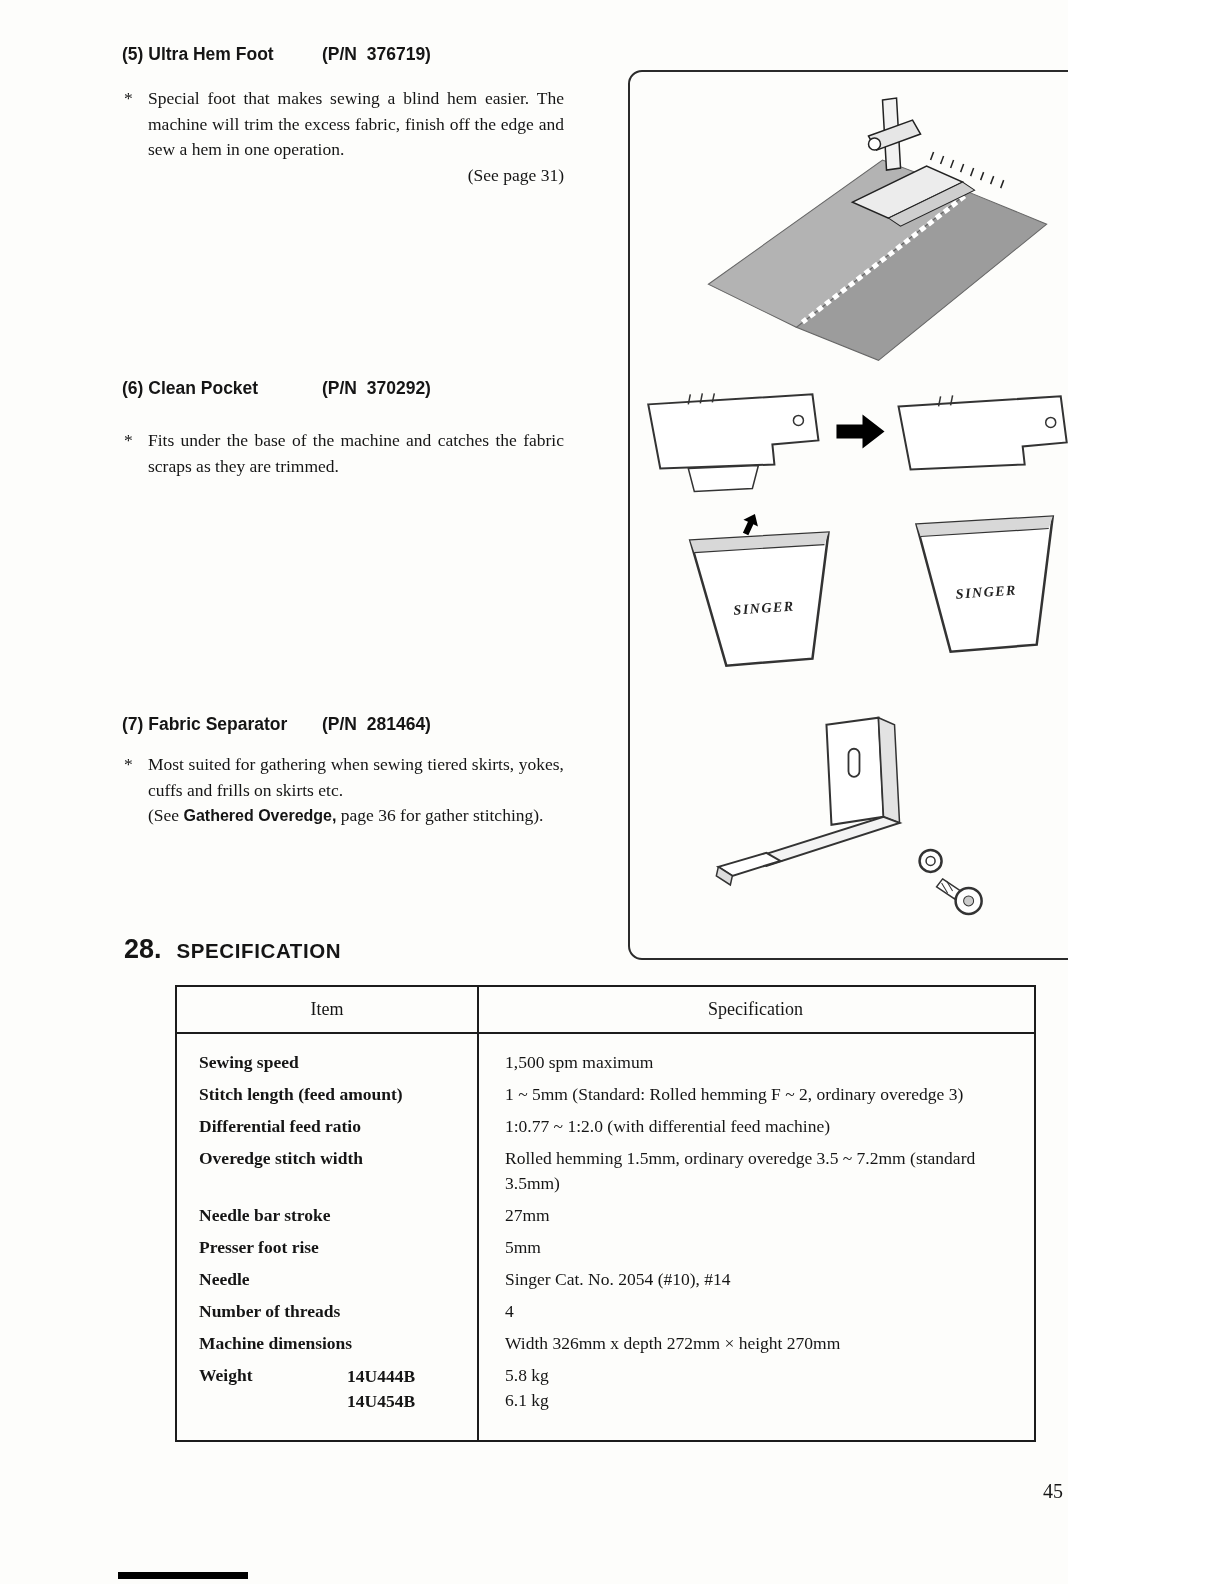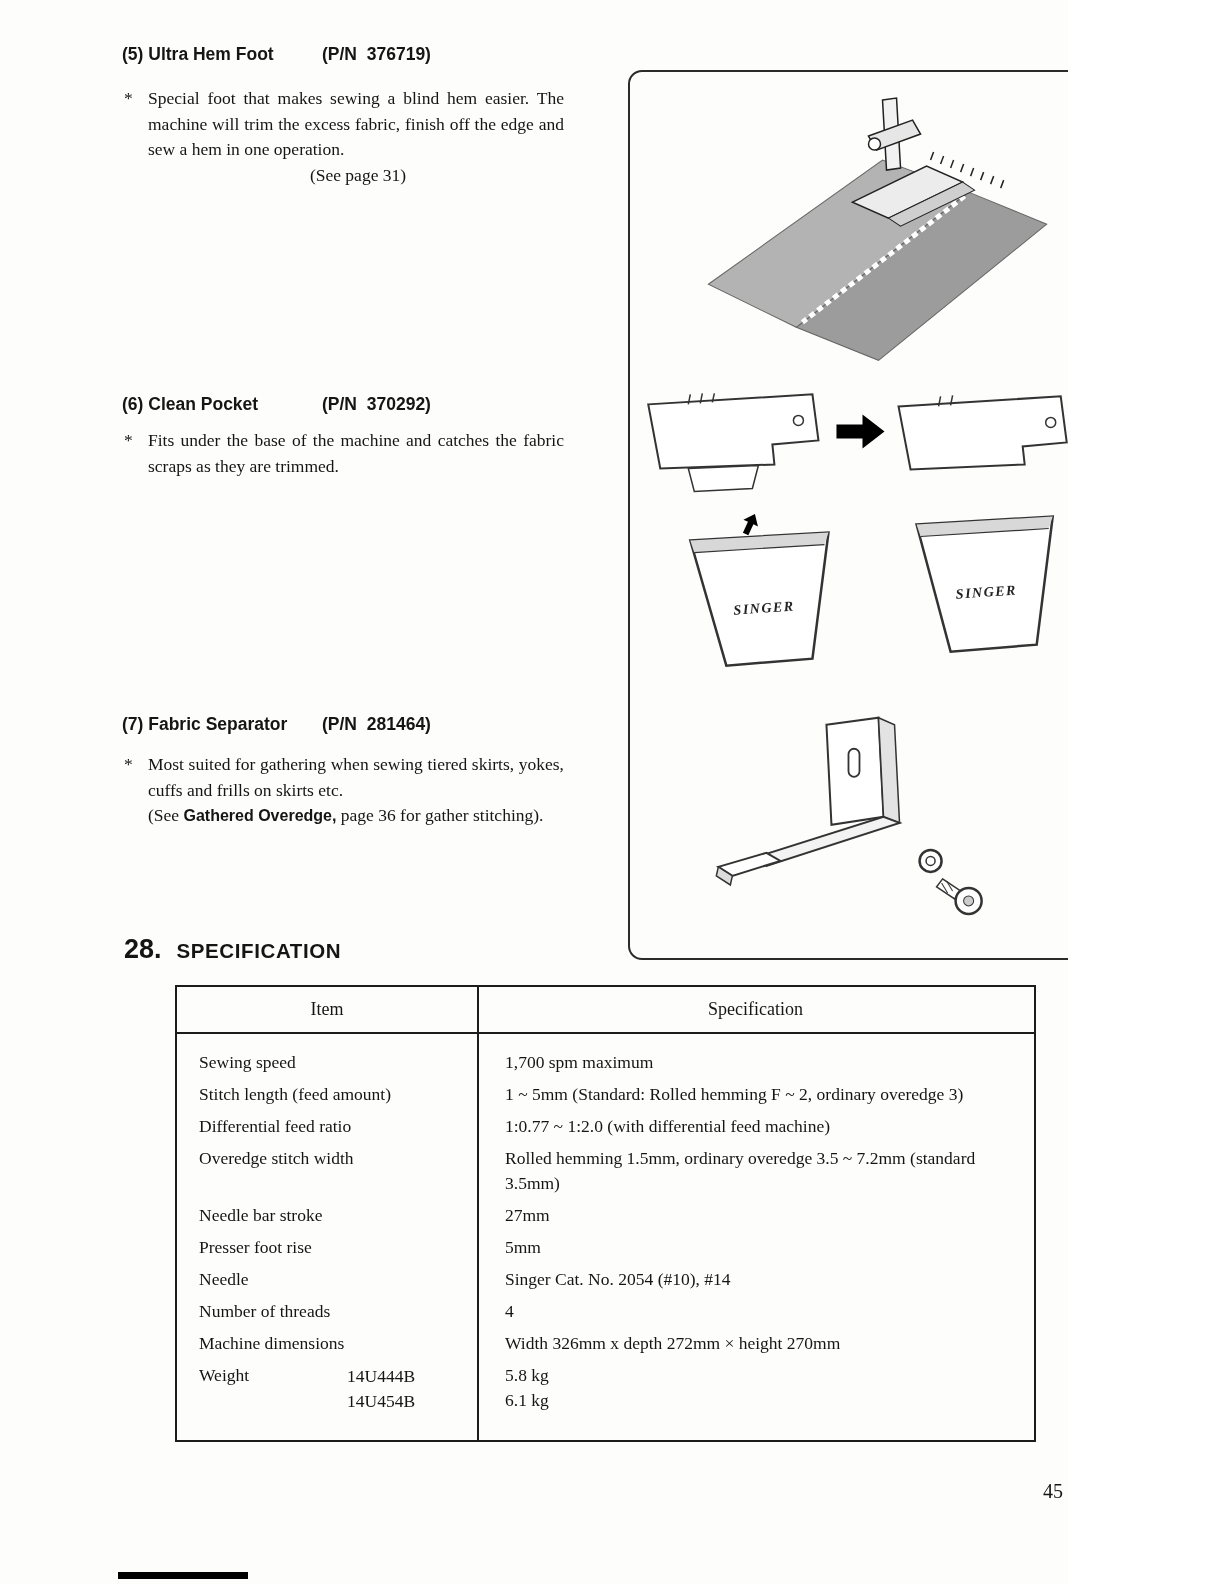--- a/index.html
+++ b/index.html
@@ -7,41 +7,41 @@
   body { font-family:"Liberation Serif", serif; color:#151515; }
   .page { position:relative; width:1068px; height:1584px; background:#fdfdfb; overflow:hidden; }
 
   .sec-heading { position:absolute; font-family:"Liberation Sans", sans-serif; font-weight:bold;
                  font-size:17.5px; white-space:nowrap; }
   .sec-heading .pn { position:absolute; left:200px; white-space:pre; }
 
   .para { position:absolute; width:442px; font-size:17.5px; line-height:25.5px;
           text-align:justify; padding-left:26px; }
   .para .ast { position:absolute; left:2px; top:0; }
-  .see-line { text-align:center; padding-left:4px; }
+  .see-line { text-align:right; padding-left:4px; }
   .bold-ref { font-family:"Liberation Sans", sans-serif; font-weight:bold; font-size:16px; }
 
   .illus-box { position:absolute; left:628px; top:70px; width:472px; height:890px;
                border:2.5px solid #2b2b2b; border-radius:14px; }
   .illus-svg { position:absolute; left:0; top:0; width:100%; height:100%; }
 
   .spec-heading { position:absolute; left:124px; top:934px; font-family:"Liberation Sans", sans-serif;
                   font-weight:bold; display:flex; align-items:baseline; }
   .spec-heading .num { font-size:27px; }
   .spec-heading .ttl { font-size:20.5px; margin-left:15px; letter-spacing:0.6px; }
 
   .spec-table { position:absolute; left:175px; top:985px; width:861px;
                 border:2px solid #1c1c1c; font-size:17.5px; background:transparent; }
   .vline { position:absolute; left:300px; top:0; bottom:0; width:2px; background:#1c1c1c; }
   .thead { display:flex; height:47px; border-bottom:2px solid #1c1c1c; align-items:center; font-size:18px; }
   .th-item { width:300px; text-align:center; }
   .th-spec { flex:1; text-align:center; }
   .tbody { padding:16px 0 20px; }
   .spec-row { display:flex; margin-bottom:7px; line-height:25px; align-items:flex-start; }
-  .cell-item { width:300px; padding:0 12px 0 22px; position:relative; }
+  .cell-item { width:300px; padding:0 12px 0 22px; position:relative;font-weight:bold; }
   .cell-spec { flex:1; padding:0 18px 0 28px; }
   .weight-models { position:absolute; left:170px; top:1px; }
   .weight-models span { display:block; }
 
   .page-number { position:absolute; left:1043px; top:1480px; font-size:20px; }
   .artifact { position:absolute; left:118px; top:1572px; width:130px; height:7px; background:#000; }
 </style>
 </head>
 <body>
 
@@ -50,21 +50,21 @@
   <div class="sec-heading" style="left:122px; top:44px;">
     <span>(5) Ultra Hem Foot</span>
     <span class="pn">(P/N  376719)</span>
   </div>
   <div class="para" style="left:122px; top:86px;">
     <span class="ast">*</span>
     <span>Special foot that makes sewing a blind hem easier. The machine will trim the excess fabric, finish off the edge and sew a hem in one operation.</span>
     <div class="see-line">(See page 31)</div>
   </div>
 
-  <div class="sec-heading" style="left:122px; top:394px;">
+  <div class="sec-heading" style="left:122px; top:378px;">
     <span>(6) Clean Pocket</span>
     <span class="pn">(P/N  370292)</span>
   </div>
   <div class="para" style="left:122px; top:428px;">
     <span class="ast">*</span>
     <span>Fits under the base of the machine and catches the fabric scraps as they are trimmed.</span>
   </div>
 
   <div class="sec-heading" style="left:122px; top:714px;">
     <span>(7) Fabric Separator</span>
@@ -156,21 +156,21 @@
 
   <div class="spec-table">
     <div class="vline"></div>
     <div class="thead">
       <div class="th-item">Item</div>
       <div class="th-spec">Specification</div>
     </div>
     <div class="tbody">
       <div class="spec-row">
         <div class="cell-item">Sewing speed</div>
-        <div class="cell-spec">1,700 spm maximum</div>
+        <div class="cell-spec">1,500 spm maximum</div>
       </div>
       <div class="spec-row">
         <div class="cell-item">Stitch length (feed amount)</div>
         <div class="cell-spec">1 ~ 5mm (Standard: Rolled hemming F ~ 2, ordinary overedge 3)</div>
       </div>
       <div class="spec-row">
         <div class="cell-item">Differential feed ratio</div>
         <div class="cell-spec">1:0.77 ~ 1:2.0 (with differential feed machine)</div>
       </div>
       <div class="spec-row">

